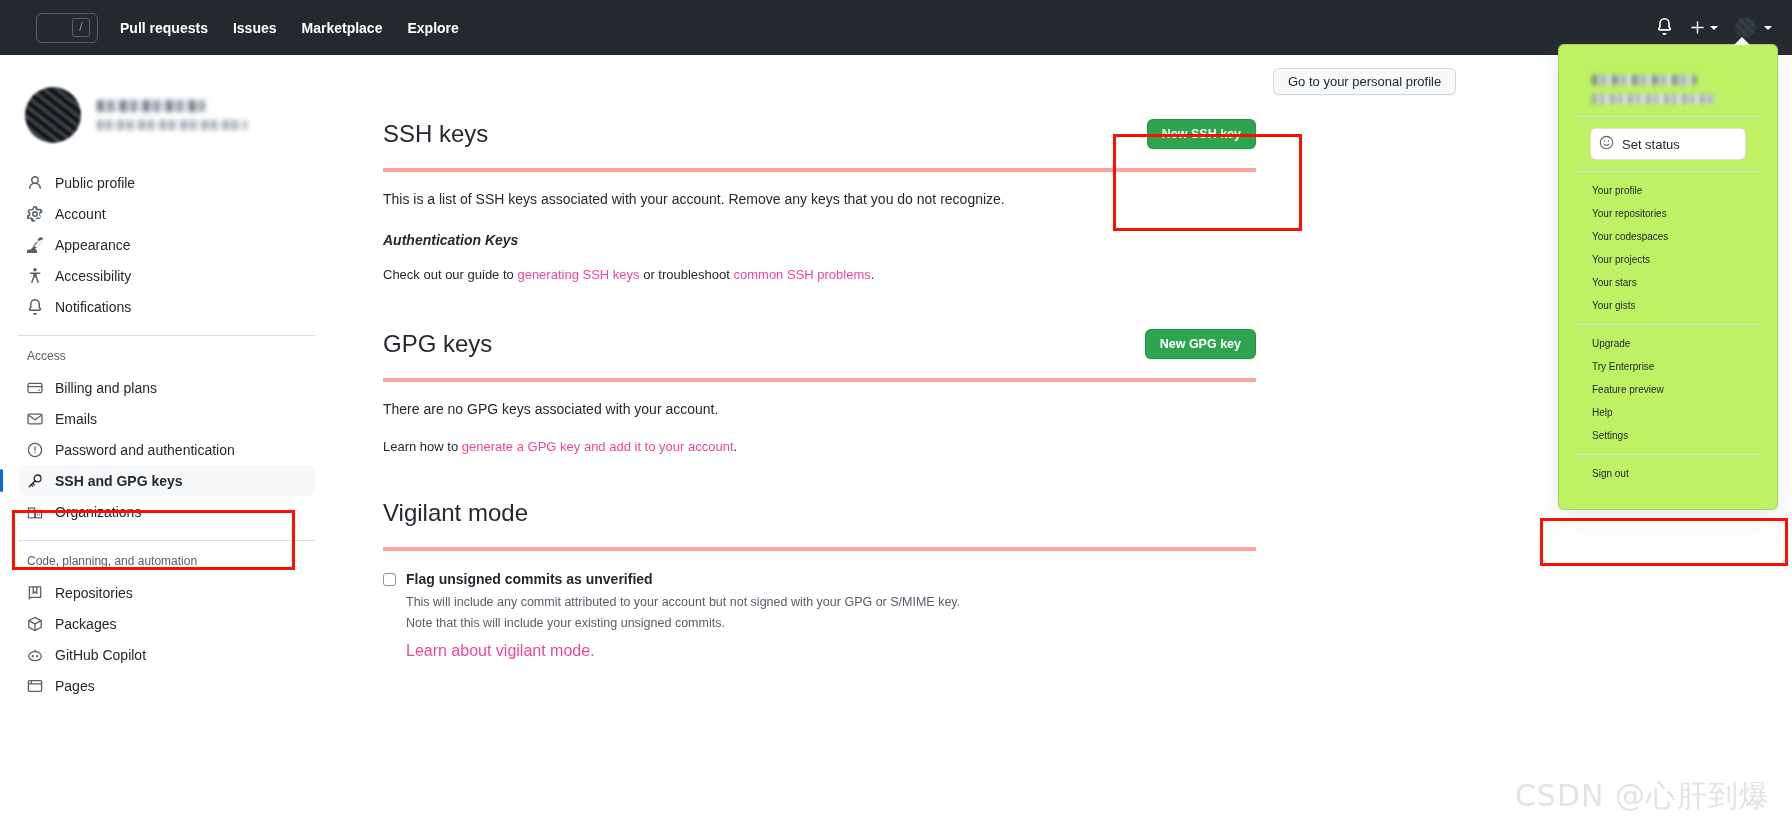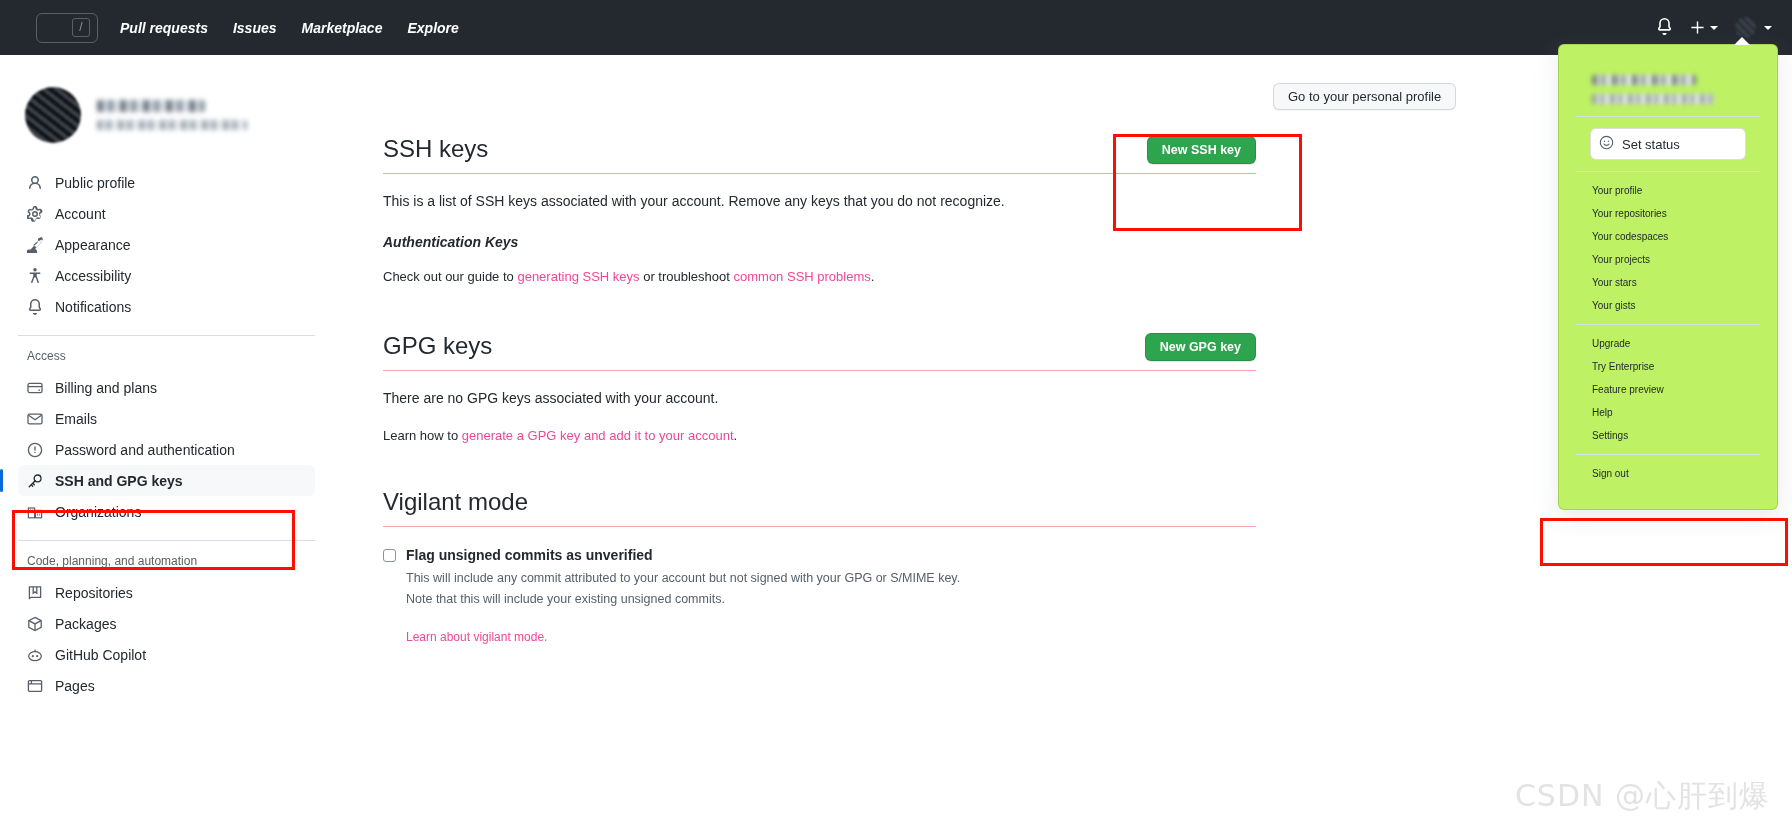--- a/index.html
+++ b/index.html
@@ -25,21 +25,20 @@
     padding-right:7px; flex:0 0 auto;
   }
   .slash-key {
     width:18px; height:19px; border:1px solid #57606a; border-radius:3px;
     color:#8b949e; font-size:12px; line-height:17px; text-align:center;
   }
   .hnav { display:flex; align-items:center; margin-left:22px; gap:25px; }
   .hnav a {
     color:#ffffff; font-size:14px; font-weight:600; text-decoration:none;
     white-space:nowrap;
-    font-style:italic;
   }
   .hright { margin-left:auto; display:flex; align-items:center; gap:17px; padding-right:2px;}
   .bell { width:17px; height:19px; }
   .plus-wrap { display:flex; align-items:center; gap:5px; }
   .caret-dn {
     width:0;height:0;border-left:4px solid transparent;border-right:4px solid transparent;
     border-top:4px solid #ffffff;
   }
   .hdr-avatar {
     width:21px;height:21px;border-radius:50%;
@@ -91,34 +90,34 @@
   .nav-icon { width:16px; height:16px; flex:0 0 auto; display:block; color:#57606a; }
   .nav-chev { margin-left:auto; width:13px;height:13px; color:#57606a; }
   .nav-sep { height:1px; background:#d8dee4; margin:13px 18px 13px 0; }
   .nav-heading {
     font-size:12px; color:#57606a; padding-left:9px;
     margin:0 0 9px 0; font-weight:400;
   }
 
   
   #main {
-    position:absolute; top:55px; left:333px; width:1459px; height:774px;
+    position:absolute; top:40px; left:333px; width:1459px; height:774px;
     padding:28px 0 0 50px;
   }
   .profile-btn-row { display:flex; justify-content:flex-start; margin:0 0 0 890px; }
   .btn-muted {
     border:1px solid rgba(27,31,36,.15); background:#f6f8fa; color:#24292f;
     font-size:13px; font-weight:500; padding:5px 14px; border-radius:6px;
     cursor:pointer; font-family:inherit; white-space:nowrap;
     box-shadow:0 1px 0 rgba(27,31,36,.04);
   }
   .section { width:873px; margin-top:24px; }
   .sec-head {
-    display:flex; align-items:flex-end; justify-content:space-between;
-    padding-bottom:9px; border-bottom:1px solid #fca5a5;
+    display:flex; justify-content:space-between;
+    padding-bottom:19px; border-bottom:4px solid #fca5a5;
   }
   h2.sec-title {
     font-size:24px; font-weight:400; margin:0; color:#24292f; line-height:1.25;
   }
   .btn-green {
     background:#2da44e; color:#ffffff; border:1px solid rgba(27,31,36,.15);
     border-radius:6px; font-size:12.5px; font-weight:600; padding:6px 14px;
     cursor:pointer; font-family:inherit; white-space:nowrap;
     box-shadow:0 1px 0 rgba(27,31,36,.1);
   }
@@ -129,21 +128,21 @@
   a.lnk { color:#ec4899; text-decoration:none; }
 
   
   .vig-row { display:flex; align-items:flex-start; gap:10px; margin-top:20px; }
   .chk {
     width:13px;height:13px;border:1px solid #8c959f;border-radius:3px;
     background:#fff;flex:0 0 auto;margin-top:2px;cursor:pointer;
   }
   .vig-label { font-size:14px; font-weight:600; color:#24292f; }
   .vig-note { font-size:12.5px; color:#57606a; margin-top:6px; line-height:1.55; }
-  .vig-link { margin-top:20px; font-size:12px; }
+  .vig-link { margin-top:8px; font-size:16px; }
 
   
   #user-menu {
     position:absolute; top:44px; right:14px; width:220px;
     background:#bef264; border:1px solid rgba(31,35,40,.15); border-radius:6px;
     box-shadow:0 8px 24px rgba(140,149,159,.2); z-index:20; padding:17px;
   }
   #user-menu::before {
     content:""; position:absolute; top:-8px; right:27px;
     width:0;height:0;border-left:8px solid transparent;border-right:8px solid transparent;

